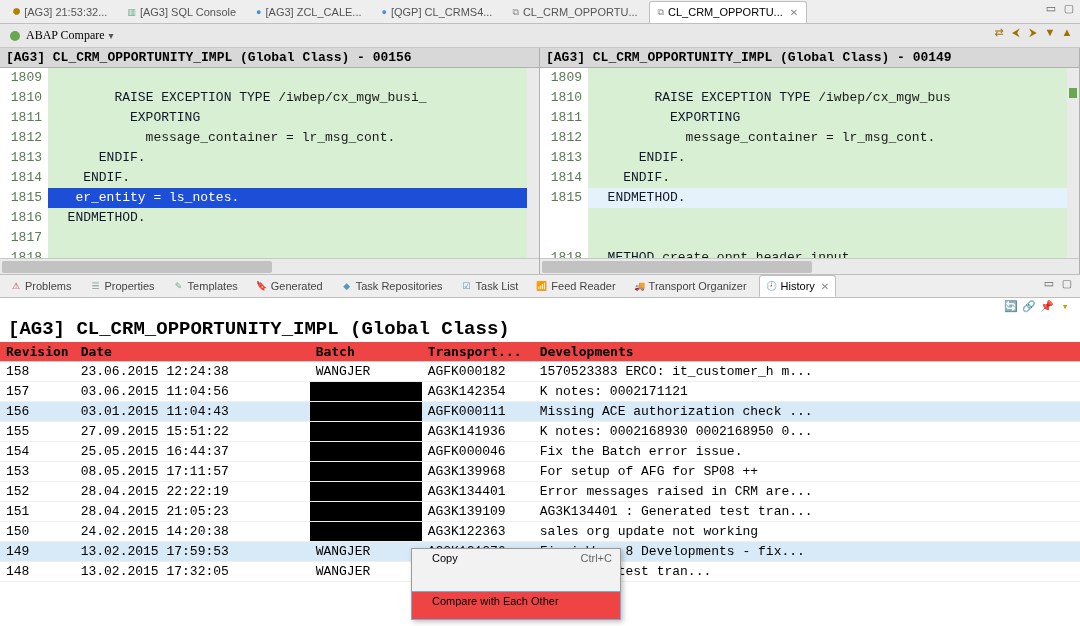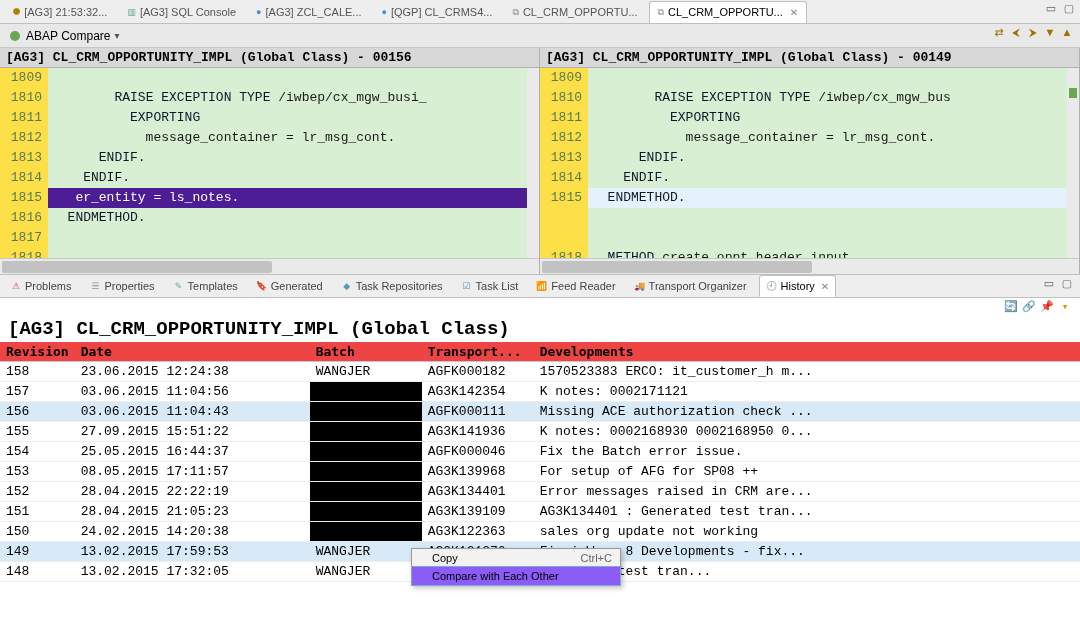--- a/index.html
+++ b/index.html
@@ -62,21 +62,21 @@
     cursor: pointer;
   }
 
   .compare-toolbar {
     height: 24px;
     background: #e8e8e8;
     border-bottom: 1px solid #c8c8c8;
     display: flex;
     align-items: center;
     padding: 0 8px;
-    font-family: Liberation Sans, sans-serif;
+    font-family: Liberation Serif, serif;
     font-size: 12px;
     gap: 4px;
     position: relative;
   }
   .compare-toolbar svg { flex: none; }
   .compare-dd { font-size: 10px; color: #555; }
   .right-icons {
     position: absolute; right: 6px; top: 2px;
     display: flex; gap: 3px;
   }
@@ -110,40 +110,40 @@
     position: relative;
     overflow: hidden;
   }
   .code-area {
     flex: 1;
     display: flex;
     overflow: hidden;
   }
   .gutter {
     width: 48px;
-    background: #fde047;
+    background: #ffffff;
     color: #5a7a52;
     text-align: right;
     padding-right: 6px;
   }
   .code {
     flex: 1;
     color: #1a1a1a;
   }
   .code-line {
     height: 20px;
     line-height: 20px;
     white-space: pre;
     padding-left: 4px;
     overflow: hidden;
   }
   .ln { height: 20px; line-height: 20px; }
   .kw { color: #0f172a; font-weight: normal; }
   .highlight-line {
-    background: #4c1d95;
+    background: #1d4ed8;
     color: #fff;
   }
   .highlight-line-right {
     background: #e6f2fb;
   }
   .hscroll {
     height: 16px;
     background: #eaeaea;
     border-top: 1px solid #c8c8c8;
     position: relative;
@@ -245,27 +245,28 @@
     width: 210px;
     background: #f2f2f2;
     border: 1px solid #9a9a9a;
     box-shadow: 2px 2px 5px rgba(0,0,0,0.25);
     font-family: "Segoe UI", Tahoma, sans-serif;
     font-size: 11px;
   }
   .ctx-item {
     display: flex;
     align-items: center;
-    padding: 3px 8px 3px 20px;
+    padding: 3px 8px 12px 20px;
     cursor: pointer;
     justify-content: space-between;
   }
   .ctx-item:hover, .ctx-item.hover {
-    background: #8b5cf6;
+    background: #ef4444;
     outline: 1px solid #7da7d9;
+    margin-top: 16px;
   }
   .ctx-shortcut { color: #666; }
 </style>
 </head>
 <body>
 
 <div class="editor-tabs" id="editor-tabs">
   <div class="editor-tab">
       <span class="tab-ico" style="color:#b08000">⯃</span>
       <span>[AG3] 21:53:32...</span>
@@ -466,21 +467,21 @@
         </tr>
         <tr>
           <td>157</td>
           <td>03.06.2015 11:04:56</td>
           <td class="author-redact"></td>
           <td>AG3K142354</td>
           <td>K notes: 0002171121</td>
         </tr>
         <tr class="sel">
           <td>156</td>
-          <td>03.06.2015 11:04:43</td>
+          <td>03.01.2015 11:04:43</td>
           <td class="author-redact"></td>
           <td>AGFK000111</td>
           <td>Missing ACE authorization check ...</td>
         </tr>
         <tr>
           <td>155</td>
           <td>27.09.2015 15:51:22</td>
           <td class="author-redact"></td>
           <td>AG3K141936</td>
           <td>K notes: 0002168930 0002168950 0...</td>

